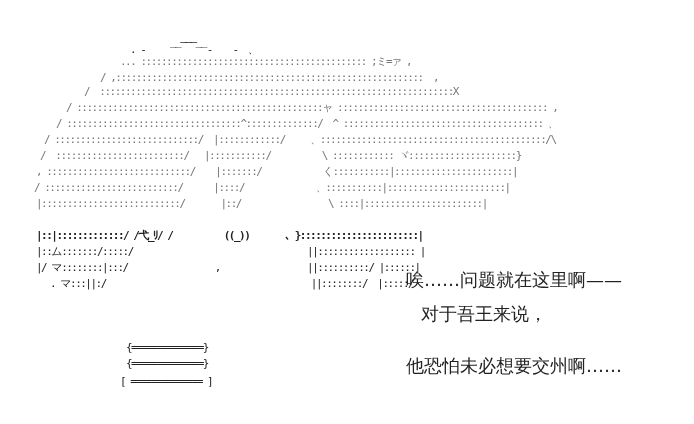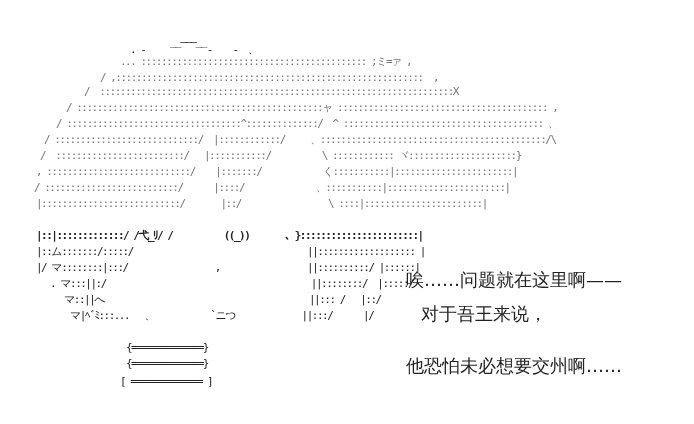--- a/index.html
+++ b/index.html
@@ -30,22 +30,20 @@
   <div class="aa-line dots" style="left:56px;top:116px;">/ ::::::::::::::::::::::::::::::::::^::::::::::::::/  ^ ::::::::::::::::::::::::::::::::::::::: 、</div>
   <div class="aa-line dots" style="left:44px;top:132px;">/ ::::::::::::::::::::::::::::/  |::::::::::::/     、::::::::::::::::::::::::::::::::::::::::::::/\</div>
   <div class="aa-line dots" style="left:40px;top:148px;">/  :::::::::::::::::::::::::/   |:::::::::::/          \ :::::::::::: ヾ:::::::::::::::::::::}</div>
   <div class="aa-line dots" style="left:36px;top:164px;">, ::::::::::::::::::::::::::::/    |:::::::/            く:::::::::::|:::::::::::::::::::::::|</div>
   <div class="aa-line dots" style="left:34px;top:180px;">/ ::::::::::::::::::::::::::/      |::::/              、:::::::::::|:::::::::::::::::::::::|</div>
   <div class="aa-line dots" style="left:36px;top:196px;">|:::::::::::::::::::::::::::/       |::/                 \ ::::|:::::::::::::::::::::::|</div>
   <div class="aa-line" style="left:36px;top:228px;font-weight:bold;">|::|:::::::::::::/ /弋_ﾘ/ /          ((_))       、}:::::::::::::::::::::::|</div>
   <div class="aa-line" style="left:36px;top:244px;">|::ム:::::::/:::::/                                  ||::::::::::::::::::: |</div>
   <div class="aa-line" style="left:36px;top:260px;">|/ マ::::::::|:::/                 ,                 ||::::::::::/ |::::::|</div>
   <div class="aa-line" style="left:50px;top:276px;">. マ:::||:/                                        ||::::::::/  |:::::/</div>
-  <div class="aa-line" style="left:64px;top:292px;">マ::||へ                                        ||::: /   |::/</div>
-  <div class="aa-line" style="left:70px;top:308px;">マ|ﾍﾞﾐ:::...   、           `ニつ             ||:::/      |/</div>
   <div class="aa-line" style="left:126px;top:340px;">{==============}</div>
   <div class="aa-line" style="left:126px;top:356px;">{==============}</div>
   <div class="aa-line" style="left:120px;top:374px;">[ ============== ]</div>
 </div>
 
 <div class="dialogue" style="left:406px;top:272px;">唉……问题就在这里啊——</div>
 <div class="dialogue" style="left:406px;top:306px;margin-left:15px;">对于吾王来说，</div>
 <div class="dialogue" style="left:406px;top:322px;margin-top:36px;">他恐怕未必想要交州啊……</div>
 
 </body></html>

